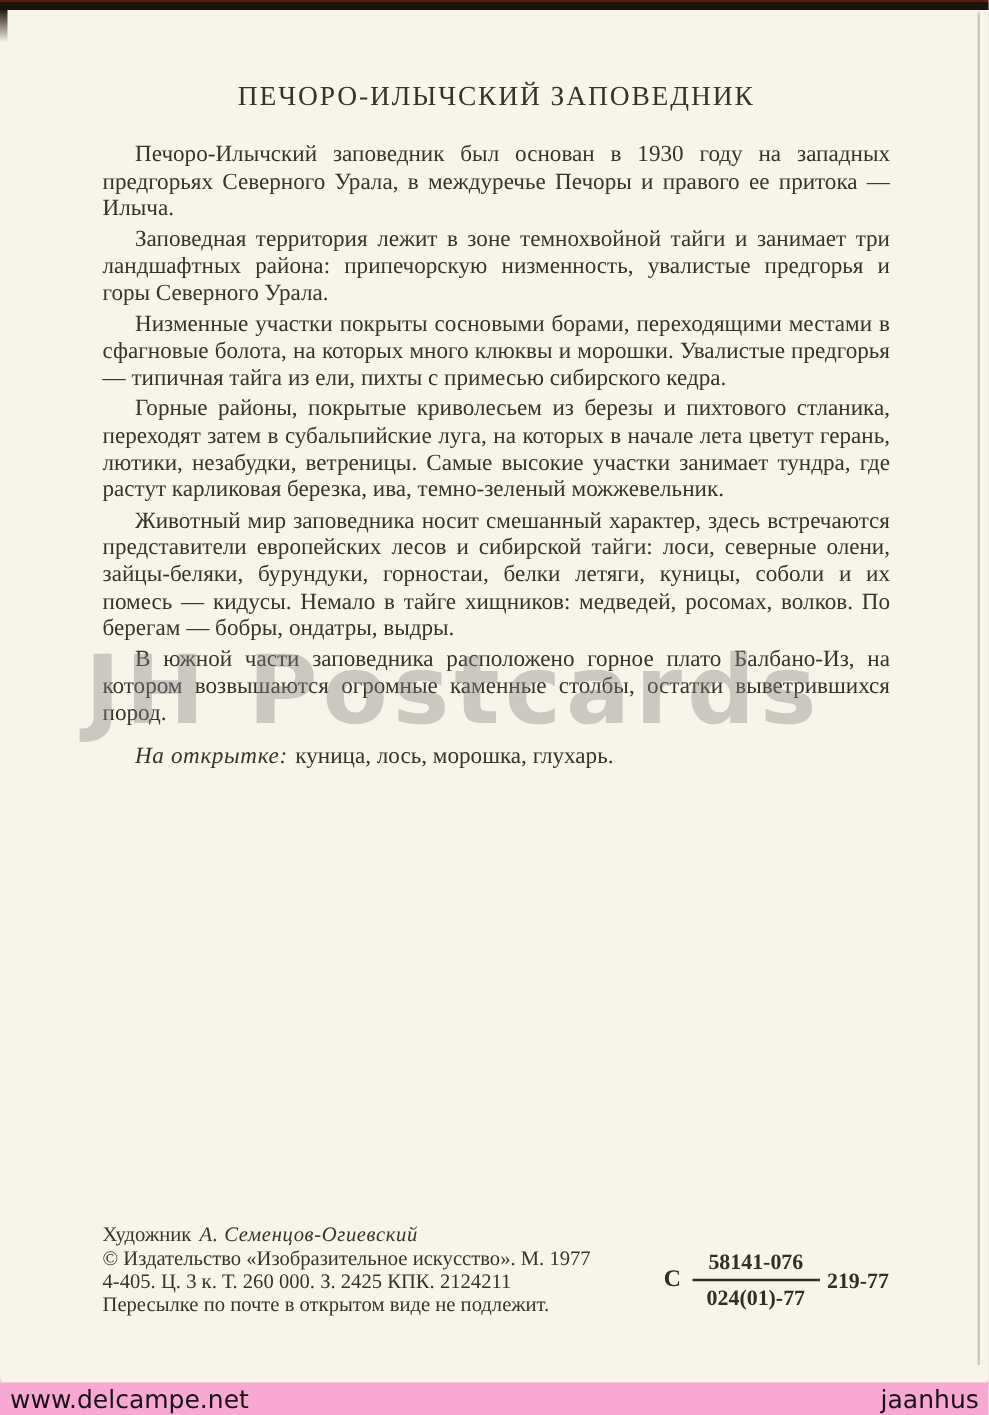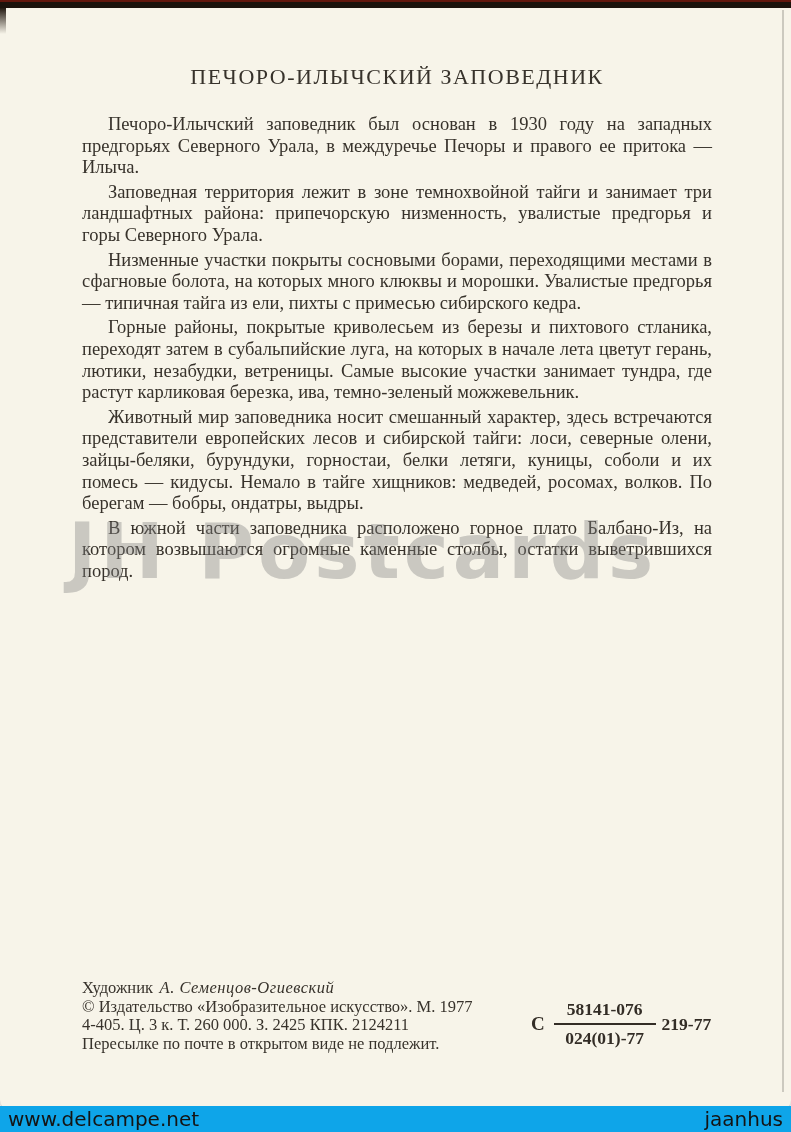--- a/index.html
+++ b/index.html
@@ -77,21 +77,21 @@
     font-family:"DejaVu Sans","Liberation Sans",sans-serif;
     font-weight:bold;
     font-size:76px;line-height:1;
     letter-spacing:4px;
     color:rgba(128,128,128,.38);
     white-space:nowrap;
     pointer-events:none;
   }
   .bottom-strip{
     position:absolute;left:0;bottom:0;width:791px;height:26px;
-    background:#0ea5e9;
+    background:#f9a8d4;
     font-family:"DejaVu Sans","Liberation Sans",sans-serif;
     color:#141414;
   }
   .wm-left{
     position:absolute;left:8px;bottom:1px;
     font-size:20px;line-height:24px;
   }
   .wm-right{
     position:absolute;right:8px;bottom:1px;
     font-size:20px;line-height:24px;
@@ -107,20 +107,21 @@
     <div class="content">
       <h1 class="title">ПЕЧОРО-ИЛЫЧСКИЙ ЗАПОВЕДНИК</h1>
 
       <p>Печоро-Илычский заповедник был основан в 1930 году на западных предгорьях Северного Урала, в междуречье Печоры и правого ее притока — Илыча.</p>
       <p>Заповедная территория лежит в зоне темнохвойной тайги и занимает три ландшафтных района: припечорскую низменность, увалистые предгорья и горы Северного Урала.</p>
       <p>Низменные участки покрыты сосновыми борами, переходящими местами в сфагновые болота, на которых много клюквы и морошки. Увалистые предгорья — типичная тайга из ели, пихты с примесью сибирского кедра.</p>
       <p>Горные районы, покрытые криволесьем из березы и пихтового стланика, переходят затем в субальпийские луга, на которых в начале лета цветут герань, лютики, незабудки, ветреницы. Самые высокие участки занимает тундра, где растут карликовая березка, ива, темно-зеленый можжевельник.</p>
       <p>Животный мир заповедника носит смешанный характер, здесь встречаются представители европейских лесов и сибирской тайги: лоси, северные олени, зайцы-беляки, бурундуки, горностаи, белки летяги, куницы, соболи и их помесь — кидусы. Немало в тайге хищников: медведей, росомах, волков. По берегам — бобры, ондатры, выдры.</p>
       <p>В южной части заповедника расположено горное плато Балбано-Из, на котором возвышаются огромные каменные столбы, остатки выветрившихся пород.</p>
 
+      <p class="caption-line"><span class="caption-lead">На открытке:</span><span class="caption-rest">куница, лось, морошка, глухарь.</span></p>
     </div>
 
     <div class="imprint">
       <div><span>Художник</span><span class="artist-name">А. Семенцов-Огиевский</span></div>
       <div>© Издательство «Изобразительное искусство». М. 1977</div>
       <div>4-405. Ц. 3 к. Т. 260 000. З. 2425 КПК. 2124211</div>
       <div>Пересылке по почте в открытом виде не подлежит.</div>
     </div>
 
     <div class="catalog">

